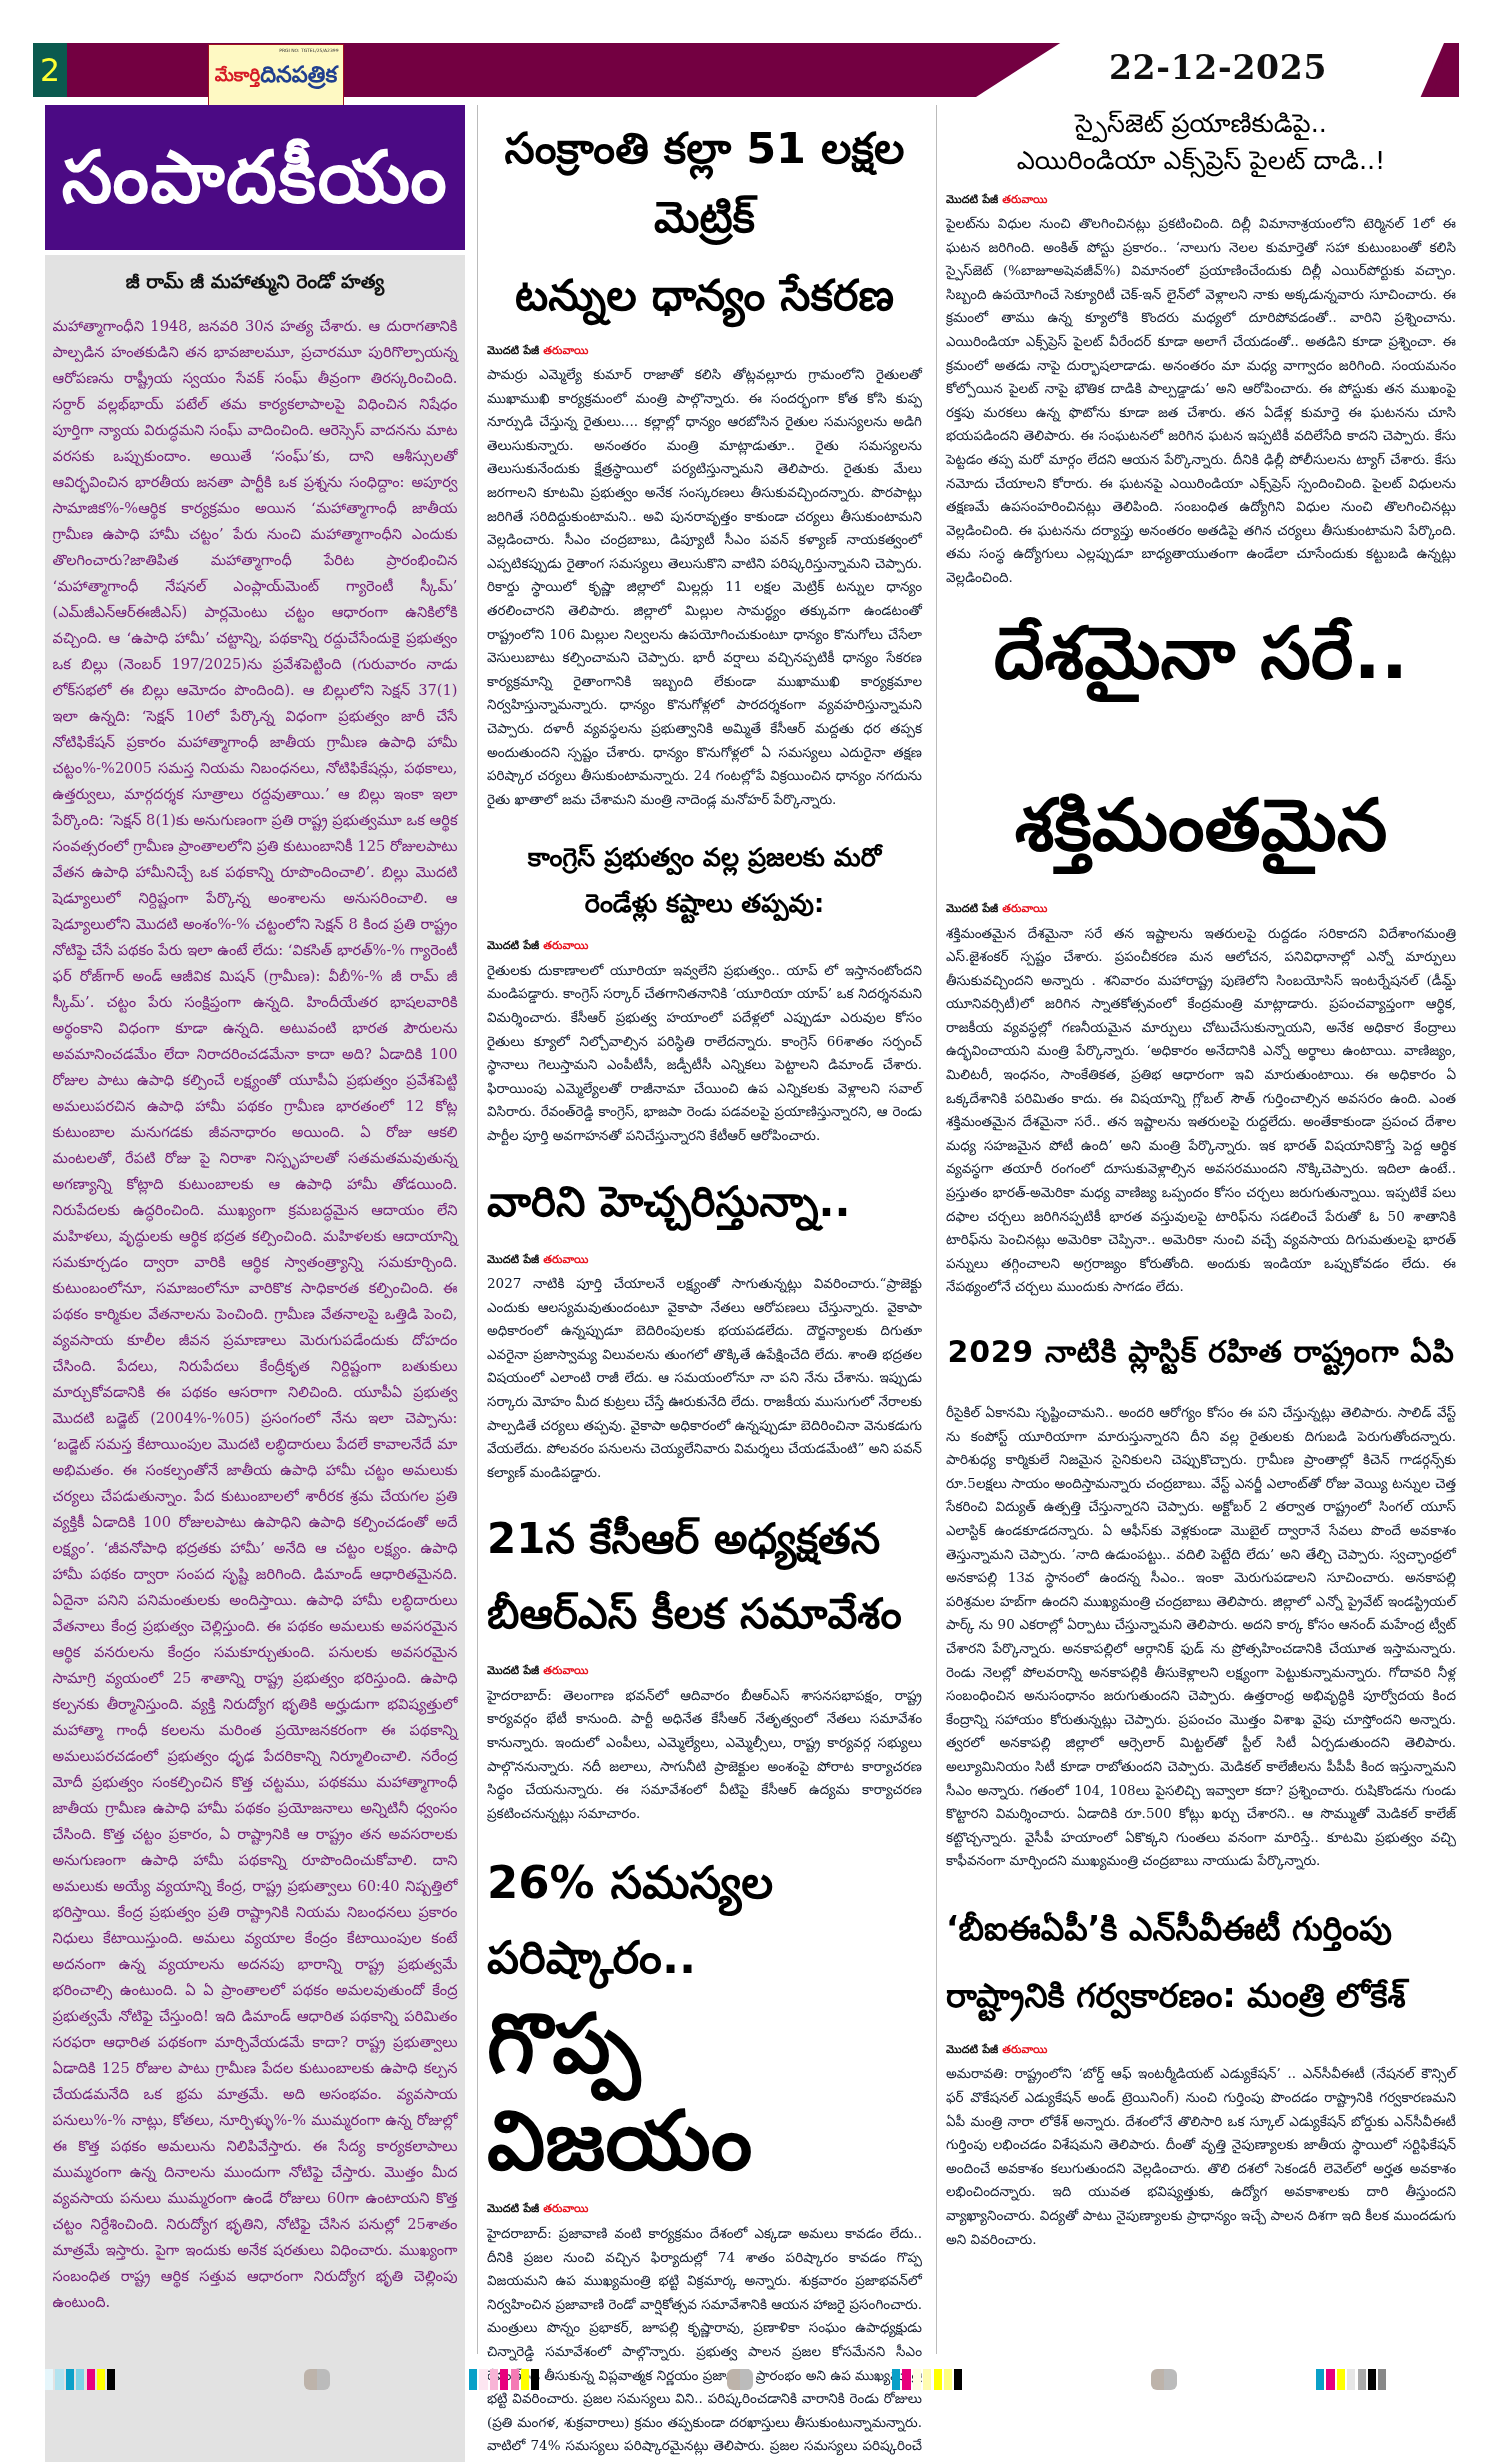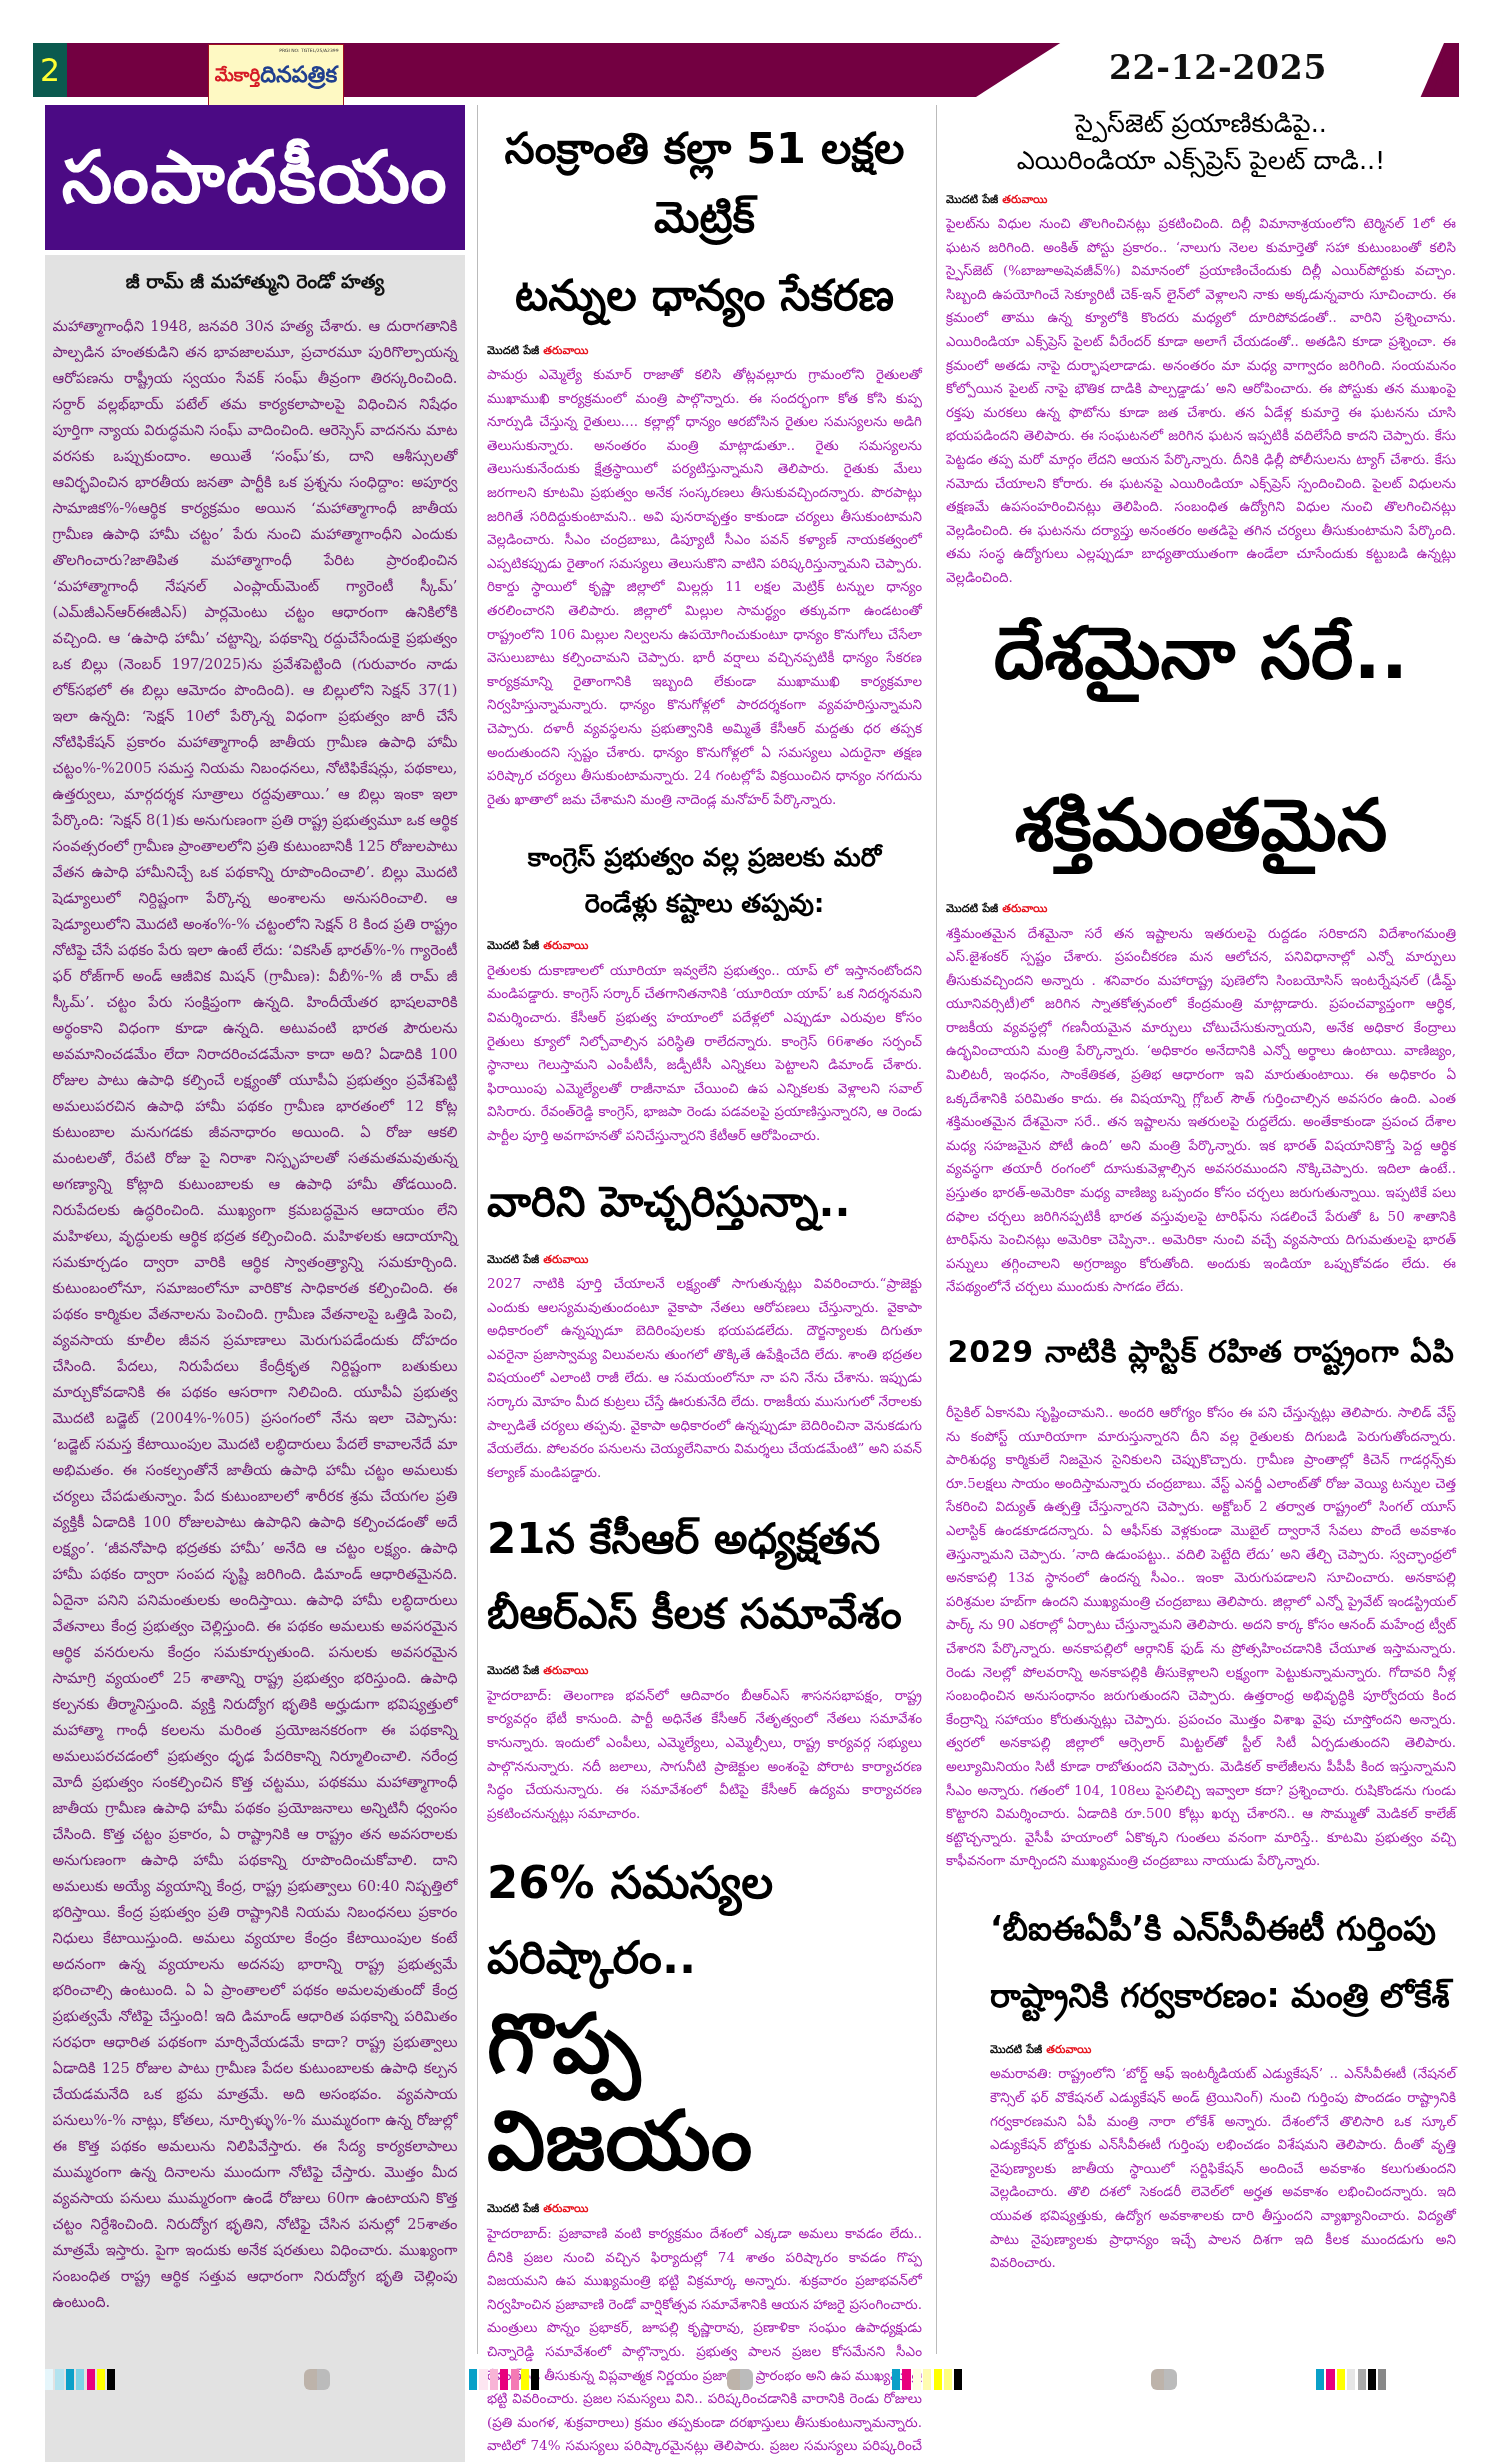--- a/index.html
+++ b/index.html
@@ -29,21 +29,21 @@
   .col-rule-1 { position: absolute; left: 477px; top: 105px; width: 0.7px; height: 2249px; background: #bbb; }
   .col-rule-2 { position: absolute; left: 936px; top: 105px; width: 0.7px; height: 2249px; background: #bbb; }
   .hl { font-weight: bold; color: #000; text-align: center; }
   .hl-main { font-size: 43px; line-height: 69px; margin-top: 9px; }
   .hl-med { font-size: 25.5px; line-height: 46px; }
   .hl-big { font-size: 42px; line-height: 75px; text-align: left; }
   .hl-huge { font-size: 82px; line-height: 97px; text-align: left; }
   .hl-74 { font-size: 45px; line-height: 75px; text-align: left; }
   .cont { font-weight: bold; font-size: 11.2px; margin: 13.5px 0 4.5px 0; color: #111; }
   .cont .red { color: #e8141f; }
-  .body { font-family: "DejaVu Serif", serif; font-size: 13.5px; line-height: 23.6px; text-align: justify; color: #a21caf; }
+  .body { font-family: "DejaVu Serif", serif; font-size: 13.5px; line-height: 23.6px; text-align: justify; color: #0f172a; }
 
   
   .col3 { position: absolute; left: 946px; top: 105px; width: 510px; }
   .hl-right-top { font-size: 25.5px; line-height: 37px; font-weight: normal; }
   .hl-shakti { font-size: 72px; line-height: 127px; margin-top: 45px; }
   .hl-2029 { font-size: 30px; line-height: 45px; margin: 30px 0 27px 0; letter-spacing: 0.7px; font-family: "DejaVu Sans", sans-serif; }
   .hl-bieap { font-size: 33px; line-height: 67px; text-align: left; }
 
   
   .colorbar { position: absolute; top: 2369px; height: 21px; display: flex; }
@@ -127,21 +127,21 @@
     <div class="hl hl-shakti">శక్తిమంతమైన</div>
     <div class="cont"><span>మొదటి పేజీ</span> <span class="red">తరువాయి</span></div>
     <p class="body">శక్తిమంతమైన దేశమైనా సరే తన ఇష్టాలను ఇతరులపై రుద్దడం సరికాదని విదేశాంగమంత్రి ఎస్.జైశంకర్ స్పష్టం చేశారు. ప్రపంచీకరణ మన ఆలోచన, పనివిధానాల్లో ఎన్నో మార్పులు తీసుకువచ్చిందని అన్నారు . శనివారం మహారాష్ట్ర పుణెలోని సింబయోసిస్ ఇంటర్నేషనల్ (డీమ్డ్ యూనివర్సిటీ)లో జరిగిన స్నాతకోత్సవంలో కేంద్రమంత్రి మాట్లాడారు. ప్రపంచవ్యాప్తంగా ఆర్థిక, రాజకీయ వ్యవస్థల్లో గణనీయమైన మార్పులు చోటుచేసుకున్నాయని, అనేక అధికార కేంద్రాలు ఉద్భవించాయని మంత్రి పేర్కొన్నారు. ‘అధికారం అనేదానికి ఎన్నో అర్థాలు ఉంటాయి. వాణిజ్యం, మిలిటరీ, ఇంధనం, సాంకేతికత, ప్రతిభ ఆధారంగా ఇవి మారుతుంటాయి. ఈ అధికారం ఏ ఒక్కదేశానికి పరిమితం కాదు. ఈ విషయాన్ని గ్లోబల్ సౌత్ గుర్తించాల్సిన అవసరం ఉంది. ఎంత శక్తిమంతమైన దేశమైనా సరే.. తన ఇష్టాలను ఇతరులపై రుద్దలేదు. అంతేకాకుండా ప్రపంచ దేశాల మధ్య సహజమైన పోటీ ఉంది’ అని మంత్రి పేర్కొన్నారు. ఇక భారత్ విషయానికొస్తే పెద్ద ఆర్థిక వ్యవస్థగా తయారీ రంగంలో దూసుకువెళ్లాల్సిన అవసరముందని నొక్కిచెప్పారు. ఇదిలా ఉంటే.. ప్రస్తుతం భారత్-అమెరికా మధ్య వాణిజ్య ఒప్పందం కోసం చర్చలు జరుగుతున్నాయి. ఇప్పటికే పలు దఫాల చర్చలు జరిగినప్పటికీ భారత వస్తువులపై టారిఫ్‌ను సడలించే పేరుతో ఓ 50 శాతానికి టారిఫ్‌ను పెంచినట్లు అమెరికా చెప్పినా.. అమెరికా నుంచి వచ్చే వ్యవసాయ దిగుమతులపై భారత్ పన్నులు తగ్గించాలని అగ్రరాజ్యం కోరుతోంది. అందుకు ఇండియా ఒప్పుకోవడం లేదు. ఈ నేపథ్యంలోనే చర్చలు ముందుకు సాగడం లేదు.</p>
   </article>
 
   <article>
     <div class="hl hl-2029">2029 నాటికి ప్లాస్టిక్ రహిత రాష్ట్రంగా ఏపి</div>
     <p class="body">రీసైకిల్ ఏకానమి సృష్టించామని.. అందరి ఆరోగ్యం కోసం ఈ పని చేస్తున్నట్లు తెలిపారు. సాలిడ్ వేస్ట్ ను కంపోస్ట్ యూరియాగా మారుస్తున్నారని దీని వల్ల రైతులకు దిగుబడి పెరుగుతోందన్నారు. పారిశుధ్య కార్మికులే నిజమైన సైనికులని చెప్పుకొచ్చారు. గ్రామీణ ప్రాంతాల్లో కిచెన్ గాడర్గన్స్‌కు రూ.5లక్షలు సాయం అందిస్తామన్నారు చంద్రబాబు. వేస్ట్ ఎనర్జీ ఎలాంట్‌తో రోజు వెయ్యి టన్నుల చెత్త సేకరించి విద్యుత్ ఉత్పత్తి చేస్తున్నారని చెప్పారు. అక్టోబర్ 2 తర్వాత రాష్ట్రంలో సింగల్ యూస్ ఎలాస్టిక్ ఉండకూడదన్నారు. ఏ ఆఫీస్‌కు వెళ్లకుండా మొబైల్ ద్వారానే సేవలు పొందే అవకాశం తెస్తున్నామని చెప్పారు. ’నాది ఉడుంపట్టు.. వదిలి పెట్టేది లేదు’ అని తేల్చి చెప్పారు. స్వచ్ఛాంధ్రలో అనకాపల్లి 13వ స్థానంలో ఉందన్న సీఎం.. ఇంకా మెరుగుపడాలని సూచించారు. అనకాపల్లి పరిశ్రమల హబ్‌గా ఉందని ముఖ్యమంత్రి చంద్రబాబు తెలిపారు. జిల్లాలో ఎన్నో ప్రైవేట్ ఇండస్ట్రియల్ పార్క్ ను 90 ఎకరాల్లో ఏర్పాటు చేస్తున్నామని తెలిపారు. అదని కార్క కోసం ఆనంద్ మహేంద్ర ట్వీట్ చేశారని పేర్కొన్నారు. అనకాపల్లిలో ఆర్గానిక్ ఫుడ్ ను ప్రోత్సహించడానికి చేయూత ఇస్తామన్నారు. రెండు నెలల్లో పోలవరాన్ని అనకాపల్లికి తీసుకెళ్లాలని లక్ష్యంగా పెట్టుకున్నామన్నారు. గోదావరి నీళ్ల సంబంధించిన అనుసంధానం జరుగుతుందని చెప్పారు. ఉత్తరాంధ్ర అభివృద్ధికి పూర్వోదయ కింద కేంద్రాన్ని సహాయం కోరుతున్నట్లు చెప్పారు. ప్రపంచం మొత్తం విశాఖ వైపు చూస్తోందని అన్నారు. త్వరలో అనకాపల్లి జిల్లాలో ఆర్సెలార్ మిట్టల్‌తో స్టీల్ సిటీ ఏర్పడుతుందని తెలిపారు. అల్యూమినియం సిటీ కూడా రాబోతుందని చెప్పారు. మెడికల్ కాలేజీలను పీపీపీ కింద ఇస్తున్నామని సీఎం అన్నారు. గతంలో 104, 108లు పైసలిచ్చి ఇవ్వాలా కదా? ప్రశ్నించారు. రుషికొండను గుండు కొట్టారని విమర్శించారు. ఏడాదికి రూ.500 కోట్లు ఖర్చు చేశారని.. ఆ సొమ్ముతో మెడికల్ కాలేజ్ కట్టొచ్చన్నారు. వైసీపీ హయాంలో ఏకొక్కని గుంతలు వనంగా మారిస్తే.. కూటమి ప్రభుత్వం వచ్చి కాఫీవనంగా మార్చిందని ముఖ్యమంత్రి చంద్రబాబు నాయుడు పేర్కొన్నారు.</p>
   </article>
 
-  <article style="margin-top:22.5px;margin-left:44px;">
+  <article style="margin-top:22.5px;">
     <div class="hl hl-bieap">‘బీఐఈఏపీ’కి ఎన్‌సీవీఈటీ గుర్తింపు</div>
     <div class="hl hl-bieap">రాష్ట్రానికి గర్వకారణం: మంత్రి లోకేశ్</div>
     <div class="cont"><span>మొదటి పేజీ</span> <span class="red">తరువాయి</span></div>
     <p class="body">అమరావతి: రాష్ట్రంలోని ‘బోర్డ్ ఆఫ్ ఇంటర్మీడియట్ ఎడ్యుకేషన్’ .. ఎన్‌సీవీఈటీ (నేషనల్ కౌన్సిల్ ఫర్ వొకేషనల్ ఎడ్యుకేషన్ అండ్ ట్రెయినింగ్) నుంచి గుర్తింపు పొందడం రాష్ట్రానికి గర్వకారణమని ఏపీ మంత్రి నారా లోకేశ్ అన్నారు. దేశంలోనే తొలిసారి ఒక స్కూల్ ఎడ్యుకేషన్ బోర్డుకు ఎన్‌సీవీఈటీ గుర్తింపు లభించడం విశేషమని తెలిపారు. దీంతో వృత్తి నైపుణ్యాలకు జాతీయ స్థాయిలో సర్టిఫికేషన్ అందించే అవకాశం కలుగుతుందని వెల్లడించారు. తొలి దశలో సెకండరీ లెవెల్‌లో అర్హత అవకాశం లభించిందన్నారు. ఇది యువత భవిష్యత్తుకు, ఉద్యోగ అవకాశాలకు దారి తీస్తుందని వ్యాఖ్యానించారు. విద్యతో పాటు నైపుణ్యాలకు ప్రాధాన్యం ఇచ్చే పాలన దిశగా ఇది కీలక ముందడుగు అని వివరించారు.</p>
   </article>
 </section>
 
 <div class="colorbar" style="left:45px;">
     <span style="background: rgb(230, 246, 251);"></span>
     <span style="background: rgb(179, 227, 239);"></span>

